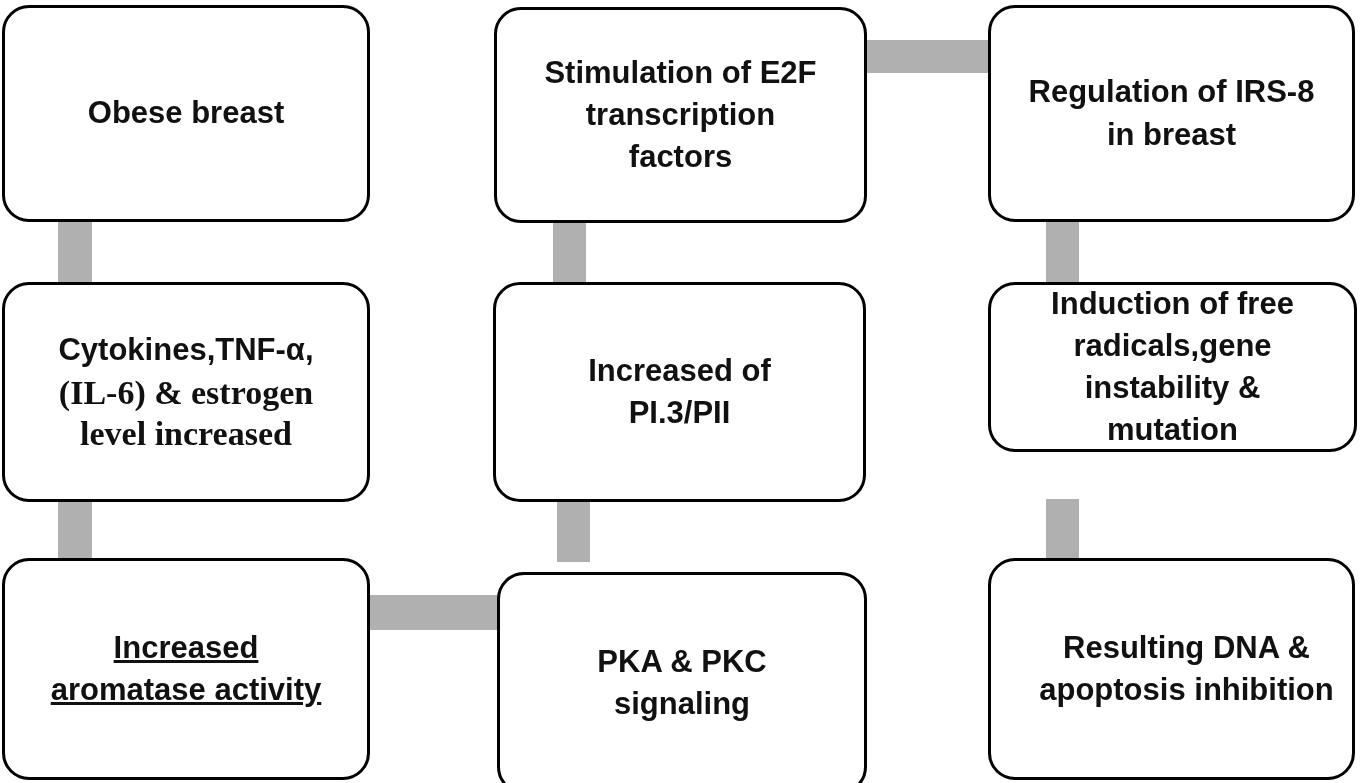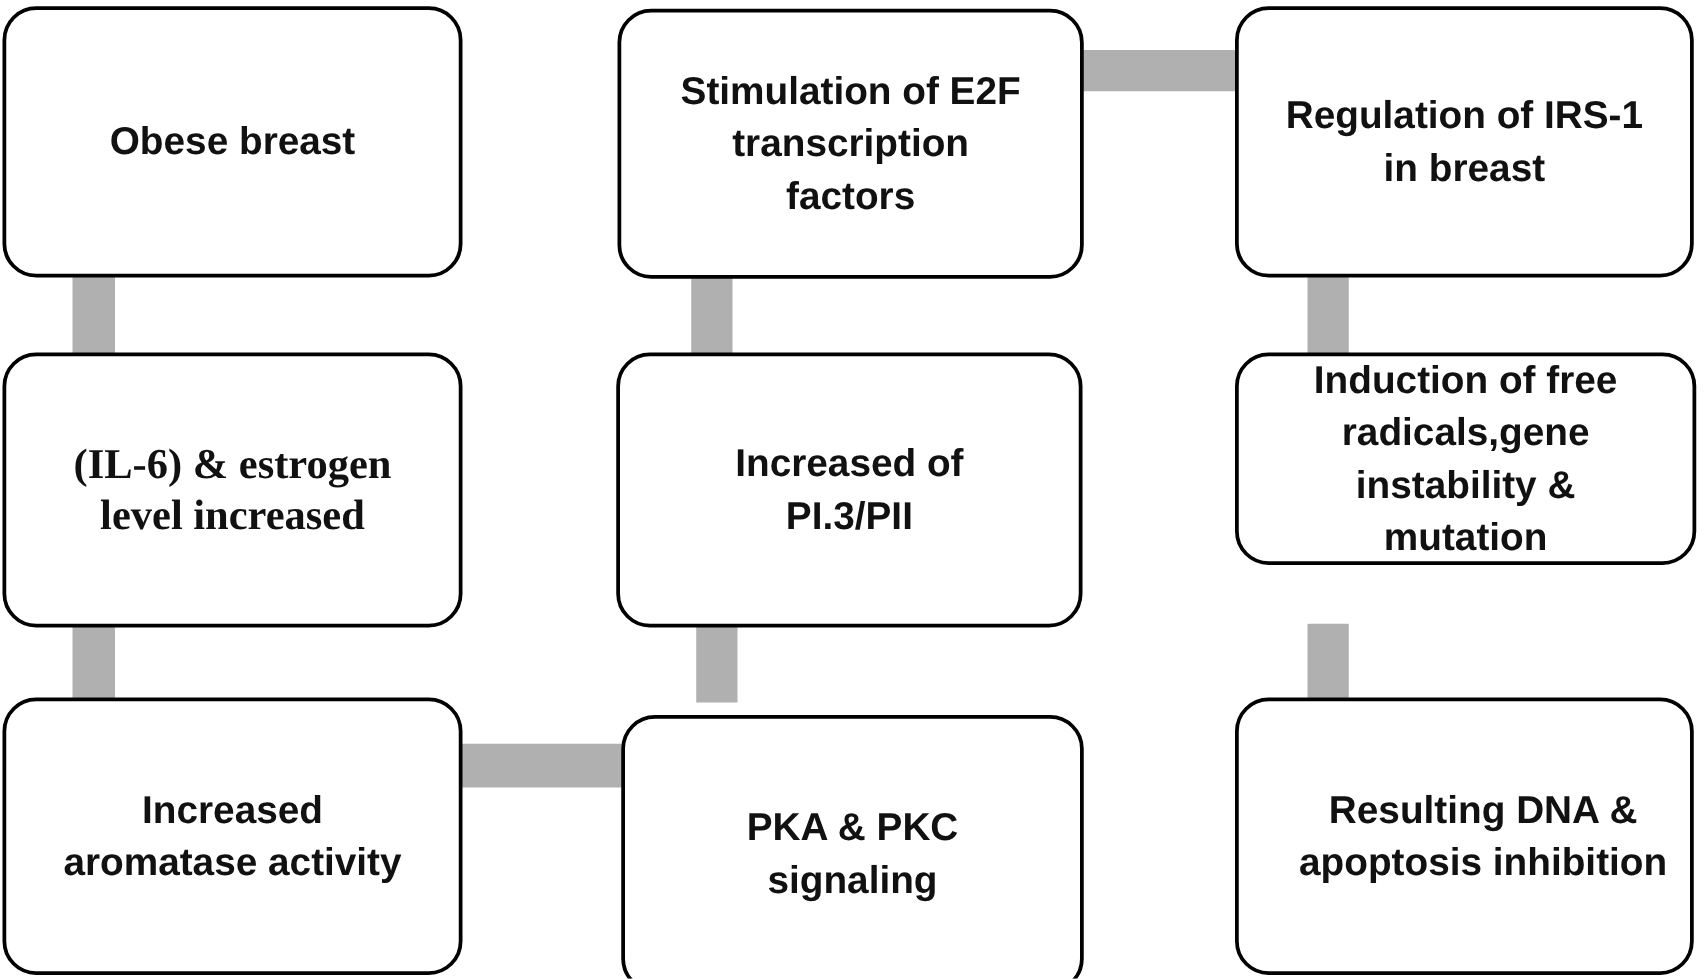--- a/index.html
+++ b/index.html
@@ -41,21 +41,21 @@
   }
   .node .label{white-space:pre-line;display:block;}
   .node .label.serif{
     font-family:"Liberation Serif",serif;
     font-size:34px;
     line-height:1.22;
   }
   
   #n-obese      {left:2px;   top:5px;   width:368px; height:217px;}
   #n-cytokines  {left:2px;   top:282px; width:368px; height:220px;}
-  #n-aromatase  {left:2px;   top:558px; width:368px; height:222px;}
+  #n-aromatase  {left:2px;   top:558px; width:368px; height:222px;text-decoration:underline;}
   
   #n-e2f        {left:494px; top:7px;   width:373px; height:216px;}
   #n-pi3        {left:493px; top:282px; width:373px; height:220px;}
   #n-pka        {left:497px; top:572px; width:370px; height:222px;}
   
   #n-irs1       {left:988px; top:5px;   width:367px; height:217px;}
   #n-radicals   {left:988px; top:282px; width:369px; height:170px;}
   #n-dna        {left:988px; top:558px; width:367px; height:222px;padding-left:40px;}
   
   #e-obese-cytokines   {left:58px;   top:218px; width:34px;  height:68px;}
@@ -78,20 +78,21 @@
   <div class="edge" id="e-pka-pi3"></div>
   <div class="edge" id="e-pi3-e2f"></div>
   <div class="edge" id="e-e2f-irs1"></div>
   <div class="edge" id="e-irs1-radicals"></div>
   <div class="edge" id="e-radicals-dna"></div>
 
   <div class="node" id="n-obese">
     <span class="label">Obese breast</span>
   </div>
   <div class="node" id="n-cytokines">
+    <span class="label">Cytokines,TNF-α,</span>
     <span class="label serif">(IL-6) &amp; estrogen
 level increased</span>
   </div>
   <div class="node" id="n-aromatase">
     <span class="label">Increased
 aromatase activity</span>
   </div>
 
   <div class="node" id="n-e2f">
     <span class="label">Stimulation of E2F
@@ -101,21 +102,21 @@
   <div class="node" id="n-pi3">
     <span class="label">Increased of
 PI.3/PII</span>
   </div>
   <div class="node" id="n-pka">
     <span class="label">PKA &amp; PKC
 signaling</span>
   </div>
 
   <div class="node" id="n-irs1">
-    <span class="label">Regulation of IRS-1
+    <span class="label">Regulation of IRS-8
 in breast</span>
   </div>
   <div class="node" id="n-radicals">
     <span class="label">Induction of free
 radicals,gene
 instability &amp;
 mutation</span>
   </div>
   <div class="node" id="n-dna">
     <span class="label">Resulting DNA &amp;

